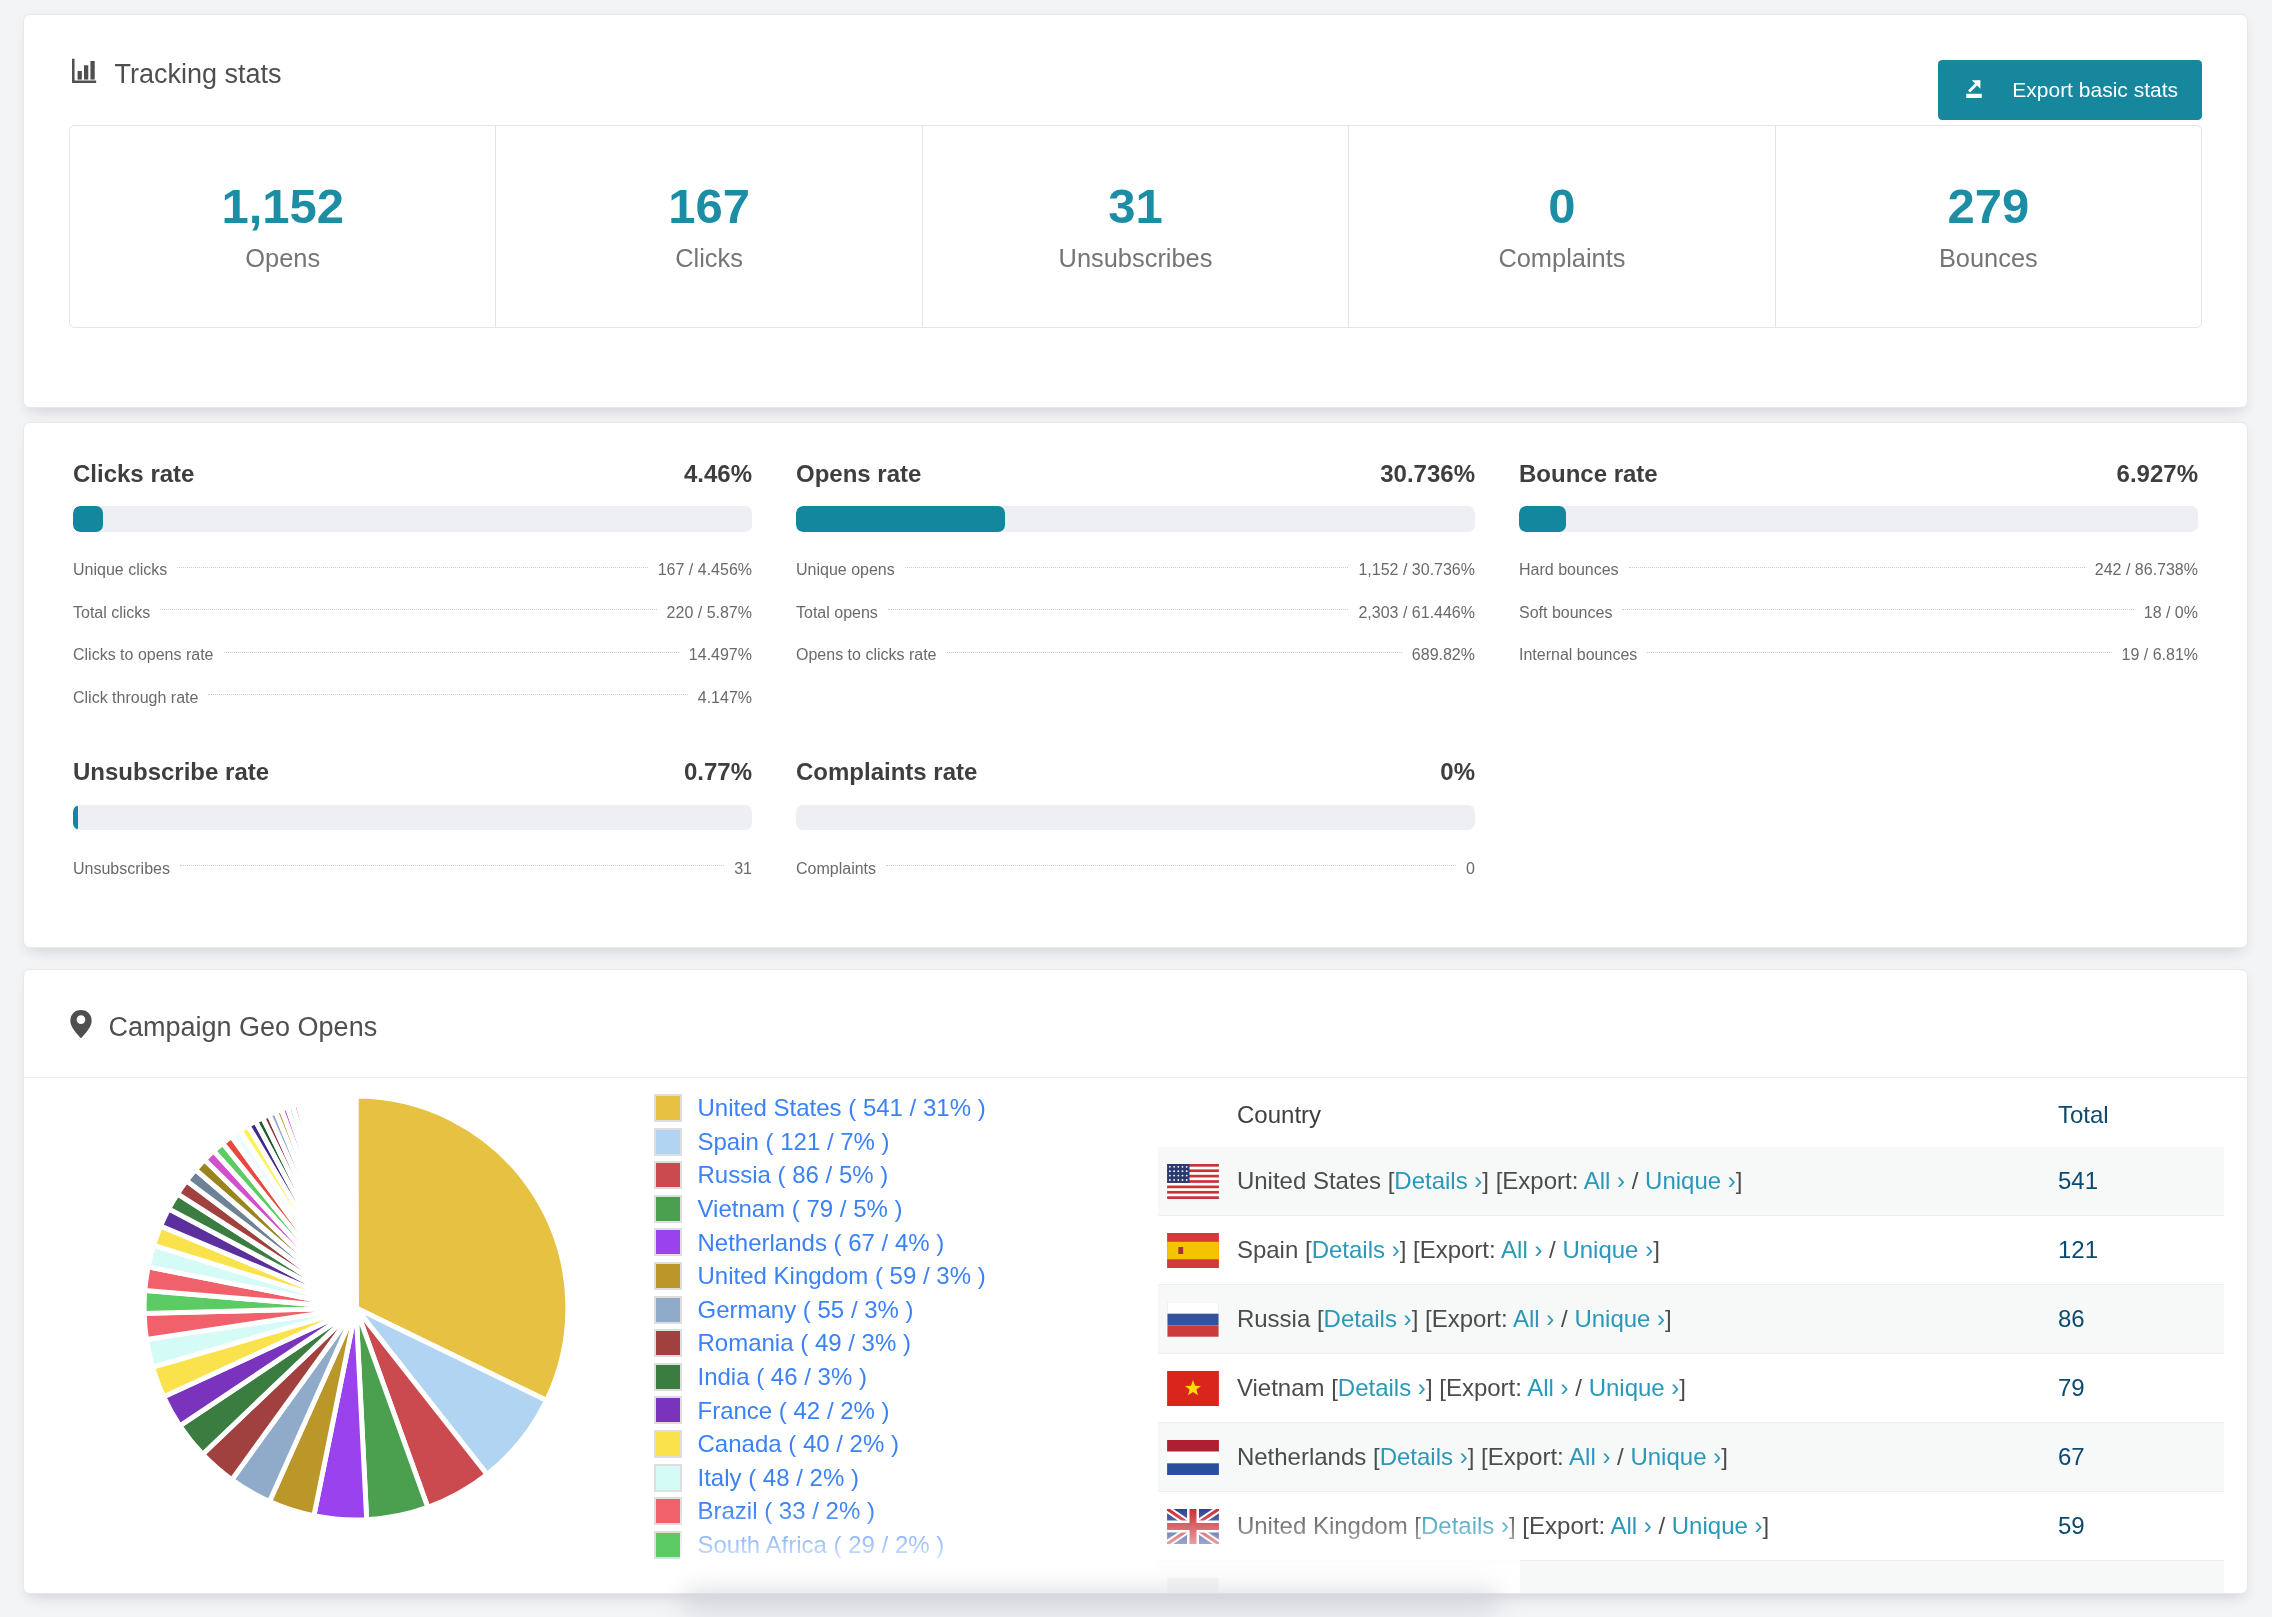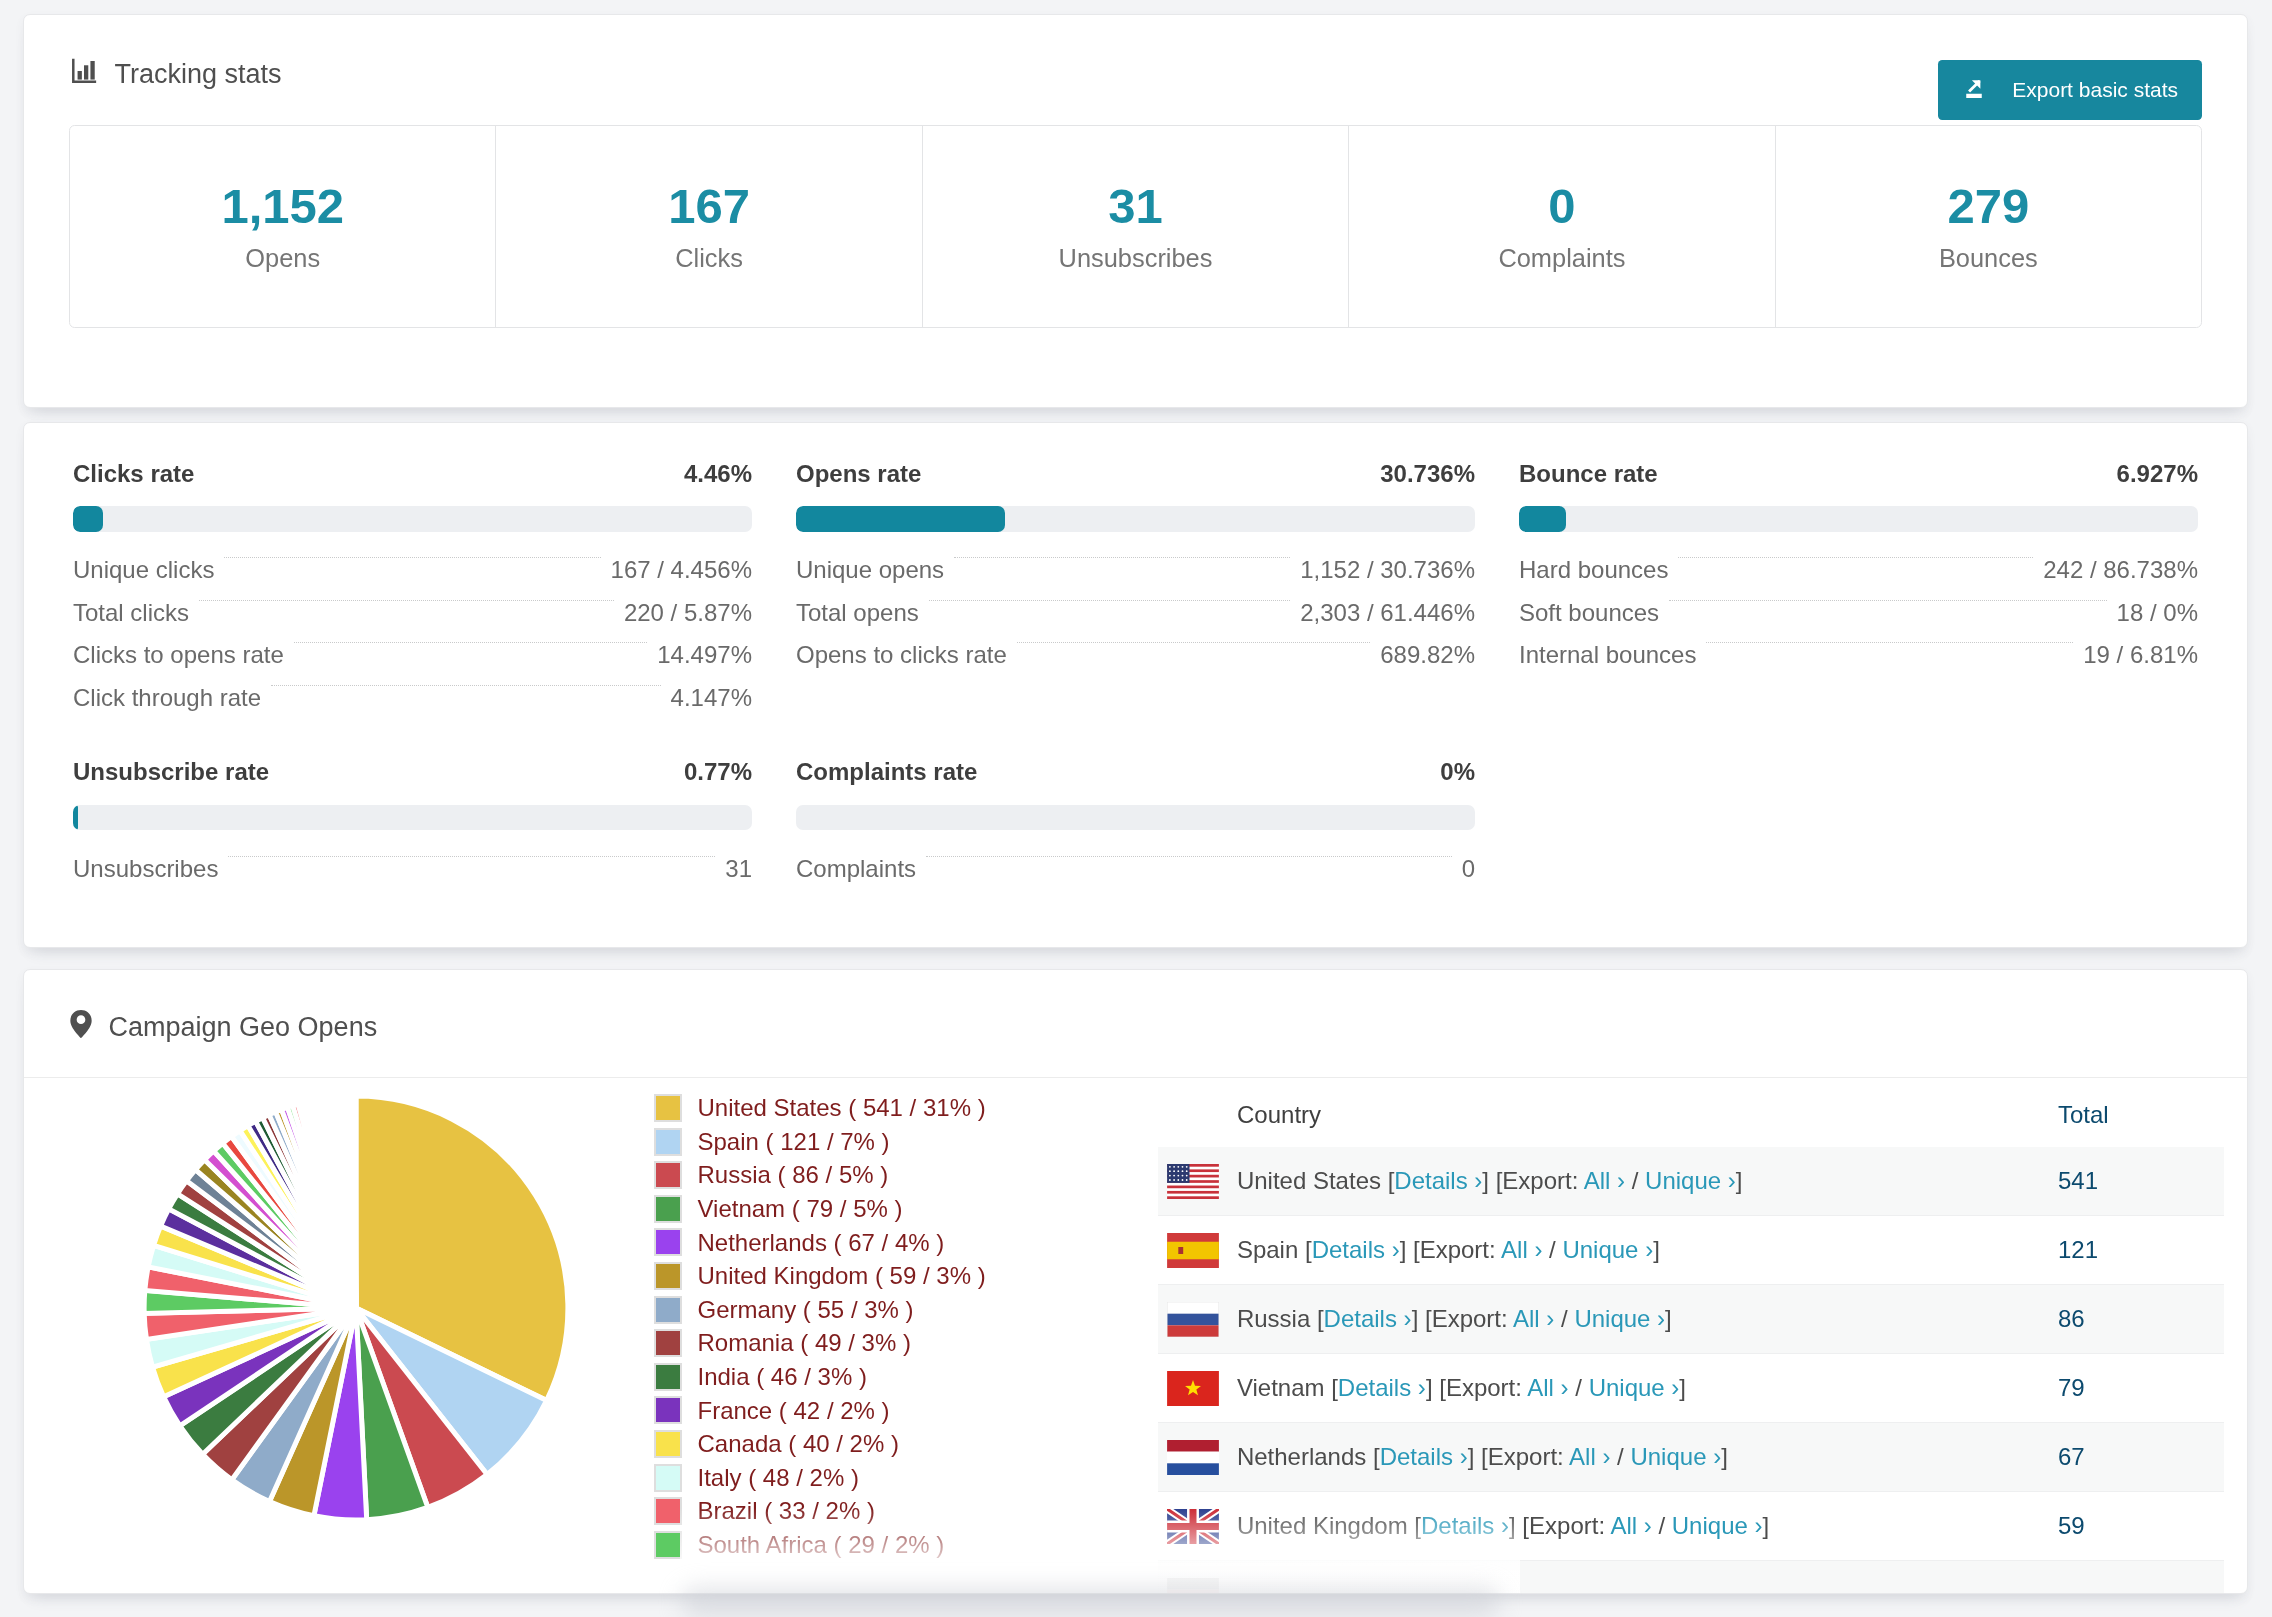--- a/index.html
+++ b/index.html
@@ -37,32 +37,32 @@
   #card-rates{top:422px;height:526px;overflow:hidden;}
   .rates-grid{
     display:grid;grid-template-columns:repeat(3,1fr);column-gap:44px;row-gap:40px;
     padding:37px 49px 0 49px;
   }
   .rate-head{display:flex;justify-content:space-between;align-items:baseline;
     font-size:24px;font-weight:bold;color:#3e3e3e;line-height:28px;}
   .rate-bar{margin-top:18.4px;height:25.4px;background:#edeff2;border-radius:7px;overflow:hidden;}
   .rate-fill{height:100%;background:#12879e;border-radius:7px;}
   .rate-rows{margin-top:17px;}
-  .rate-row{display:flex;align-items:flex-start;padding:8.5px 0;font-size:24px;color:#6a6a6a;line-height:25.4px;}
+  .rate-row{display:flex;align-items:center;padding:8.5px 0;font-size:16px;color:#6a6a6a;line-height:25.4px;}
   .rate-row .leader{flex:1;border-bottom:1.4px dotted #c9cacb;margin:0 10px 5px 10px;min-width:21px;}
   .rate-row .lab{white-space:nowrap;}
   .rate-row .val{white-space:nowrap;}
   
   #card-geo{top:969px;height:625px;overflow:hidden;}
   #card-geo .card-head{padding:38px 45px 30px 45px;border-bottom:0.7px solid #ececec;}
   .pie-wrap{position:absolute;left:106px;top:112px;width:452px;height:452px;}
   .legend{position:absolute;left:630px;top:124px;list-style:none;margin:0;padding:0;}
   .legend-item{display:flex;align-items:center;margin-bottom:5.6px;cursor:pointer;}
   .legend-swatch{width:24px;height:24px;border:2.1px solid #dedede;margin-right:15.5px;flex:0 0 auto;}
-  .legend-label{font-size:24px;color:#7f1d1d;line-height:25.4px;}
+  .legend-label{font-size:24px;color:#3b82f6;line-height:25.4px;}
   .geo-table{position:absolute;left:1134px;right:23px;top:113px;font-size:24px;}
   .gt-head{display:flex;align-items:center;height:64px;color:#3f3f3f;}
   .gt-row{display:flex;align-items:center;height:68px;border-bottom:0.7px solid #eeeff0;}
   .gt-row.odd{background:#f7f8f8;}
   .col-country{flex:1;display:flex;align-items:center;}
   .gt-head .col-country{padding-left:79px;}
   .col-total{width:166px;color:#0c4a6e;}
   .flag{width:52px;height:35px;margin-left:8.5px;flex:0 0 auto;}
   .country-text{margin-left:18.4px;color:#4c4c4c;white-space:nowrap;}
   .country-text a{color:#2a98b8;text-decoration:none;cursor:pointer;}

